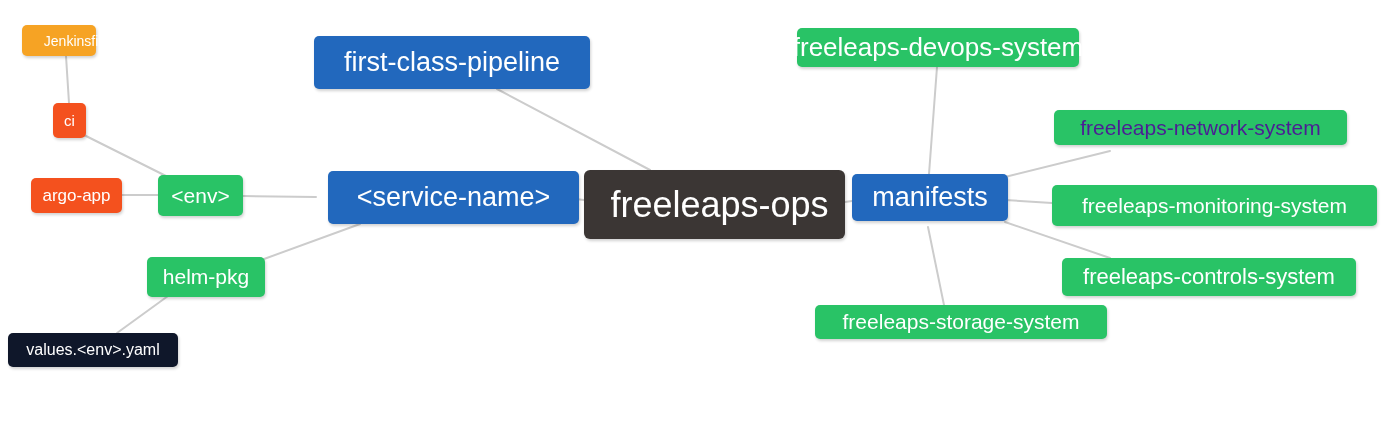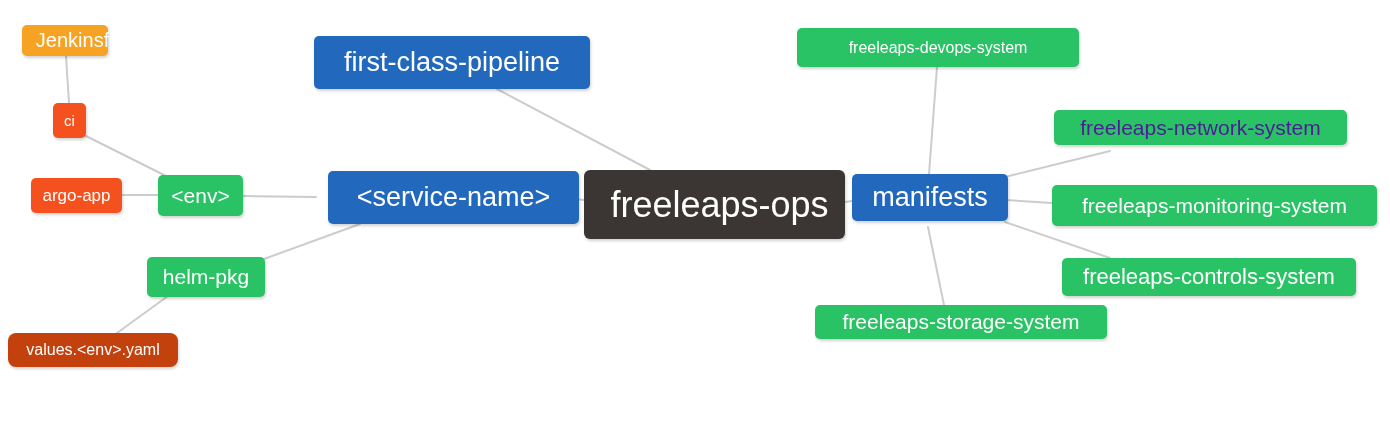--- a/index.html
+++ b/index.html
@@ -55,41 +55,41 @@
       <line x1="168" y1="296" x2="117" y2="333" stroke="#cccccc"></line>
       <line x1="845" y1="202" x2="852" y2="201" stroke="#cccccc"></line>
       <line x1="937" y1="67" x2="929" y2="174" stroke="#cccccc"></line>
       <line x1="1005" y1="177" x2="1110" y2="151" stroke="#cccccc"></line>
       <line x1="1005" y1="200" x2="1052" y2="203" stroke="#cccccc"></line>
       <line x1="1005" y1="222" x2="1110" y2="258" stroke="#cccccc"></line>
       <line x1="928" y1="227" x2="944" y2="305" stroke="#cccccc"></line>
     </g>
   </svg>
 
-  <div class="node" style="left: 22px; top: 25px; width: 86px; height: 31px; font-size: 20px; background-color: rgb(246, 163, 36); color: rgb(255, 255, 255); padding-left: 43px;">Jenkinsfile</div>
+  <div class="node" style="left: 22px; top: 25px; width: 74px; height: 31px; font-size: 14px; background-color: rgb(246, 163, 36); color: rgb(255, 255, 255); padding-left: 43px;">Jenkinsfile</div>
 
   <div class="node" style="left: 53px; top: 103px; width: 33px; height: 35px; font-size: 15px; background-color: rgb(244, 81, 30); color: rgb(255, 255, 255);">ci</div>
 
   <div class="node" style="left: 31px; top: 178px; width: 91px; height: 35px; font-size: 17px; background-color: rgb(244, 81, 30); color: rgb(255, 255, 255);">argo-app</div>
 
   <div class="node" style="left: 158px; top: 175px; width: 85px; height: 41px; font-size: 21px; background-color: rgb(41, 195, 102); color: rgb(255, 255, 255);">&lt;env&gt;</div>
 
   <div class="node" style="left: 314px; top: 36px; width: 276px; height: 53px; font-size: 27px; background-color: rgb(34, 104, 189); color: rgb(255, 255, 255);">first-class-pipeline</div>
 
   <div class="node" style="left: 316px; top: 171px; width: 251px; height: 53px; font-size: 27px; background-color: rgb(34, 104, 189); color: rgb(255, 255, 255); margin-left: 12px;">&lt;service-name&gt;</div>
 
   <div class="node" style="left: 147px; top: 257px; width: 118px; height: 40px; font-size: 21px; background-color: rgb(41, 195, 102); color: rgb(255, 255, 255);">helm-pkg</div>
 
-  <div class="node" style="left: 8px; top: 333px; width: 170px; height: 34px; font-size: 16px; background-color: #c2410c; color: rgb(255, 255, 255); border-radius: 8px;">values.&lt;env&gt;.yaml</div>
+  <div class="node" style="left: 8px; top: 333px; width: 170px; height: 34px; font-size: 16px; background-color: #0f172a; color: rgb(255, 255, 255);">values.&lt;env&gt;.yaml</div>
 
   <div class="node" style="left: 584px; top: 170px; width: 261px; height: 69px; font-size: 36px; border-radius: 6px; background-color: rgb(59, 54, 52); color: rgb(255, 255, 255); padding-left: 18px;">freeleaps-ops</div>
 
   <div class="node" style="left: 852px; top: 174px; width: 156px; height: 47px; font-size: 27px; background-color: rgb(34, 104, 189); color: rgb(255, 255, 255);">manifests</div>
 
-  <div class="node" style="left: 797px; top: 28px; width: 282px; height: 39px; font-size: 16px; background-color: rgb(41, 195, 102); color: rgb(255, 255, 255);">freeleaps-devops-system</div>
+  <div class="node" style="left: 797px; top: 28px; width: 282px; height: 39px; font-size: 26px; background-color: rgb(41, 195, 102); color: rgb(255, 255, 255);">freeleaps-devops-system</div>
 
   <div class="node" style="left: 1054px; top: 110px; width: 293px; height: 35px; font-size: 21px; background-color: rgb(41, 195, 102); color: #4c1d95;">freeleaps-network-system</div>
 
   <div class="node" style="left: 1052px; top: 185px; width: 325px; height: 41px; font-size: 21px; background-color: rgb(41, 195, 102); color: rgb(255, 255, 255);">freeleaps-monitoring-system</div>
 
   <div class="node" style="left: 1062px; top: 258px; width: 294px; height: 38px; font-size: 22px; background-color: rgb(41, 195, 102); color: rgb(255, 255, 255);">freeleaps-controls-system</div>
 
   <div class="node" style="left: 815px; top: 305px; width: 292px; height: 34px; font-size: 21px; background-color: rgb(41, 195, 102); color: rgb(255, 255, 255);">freeleaps-storage-system</div>
 
 </div>

